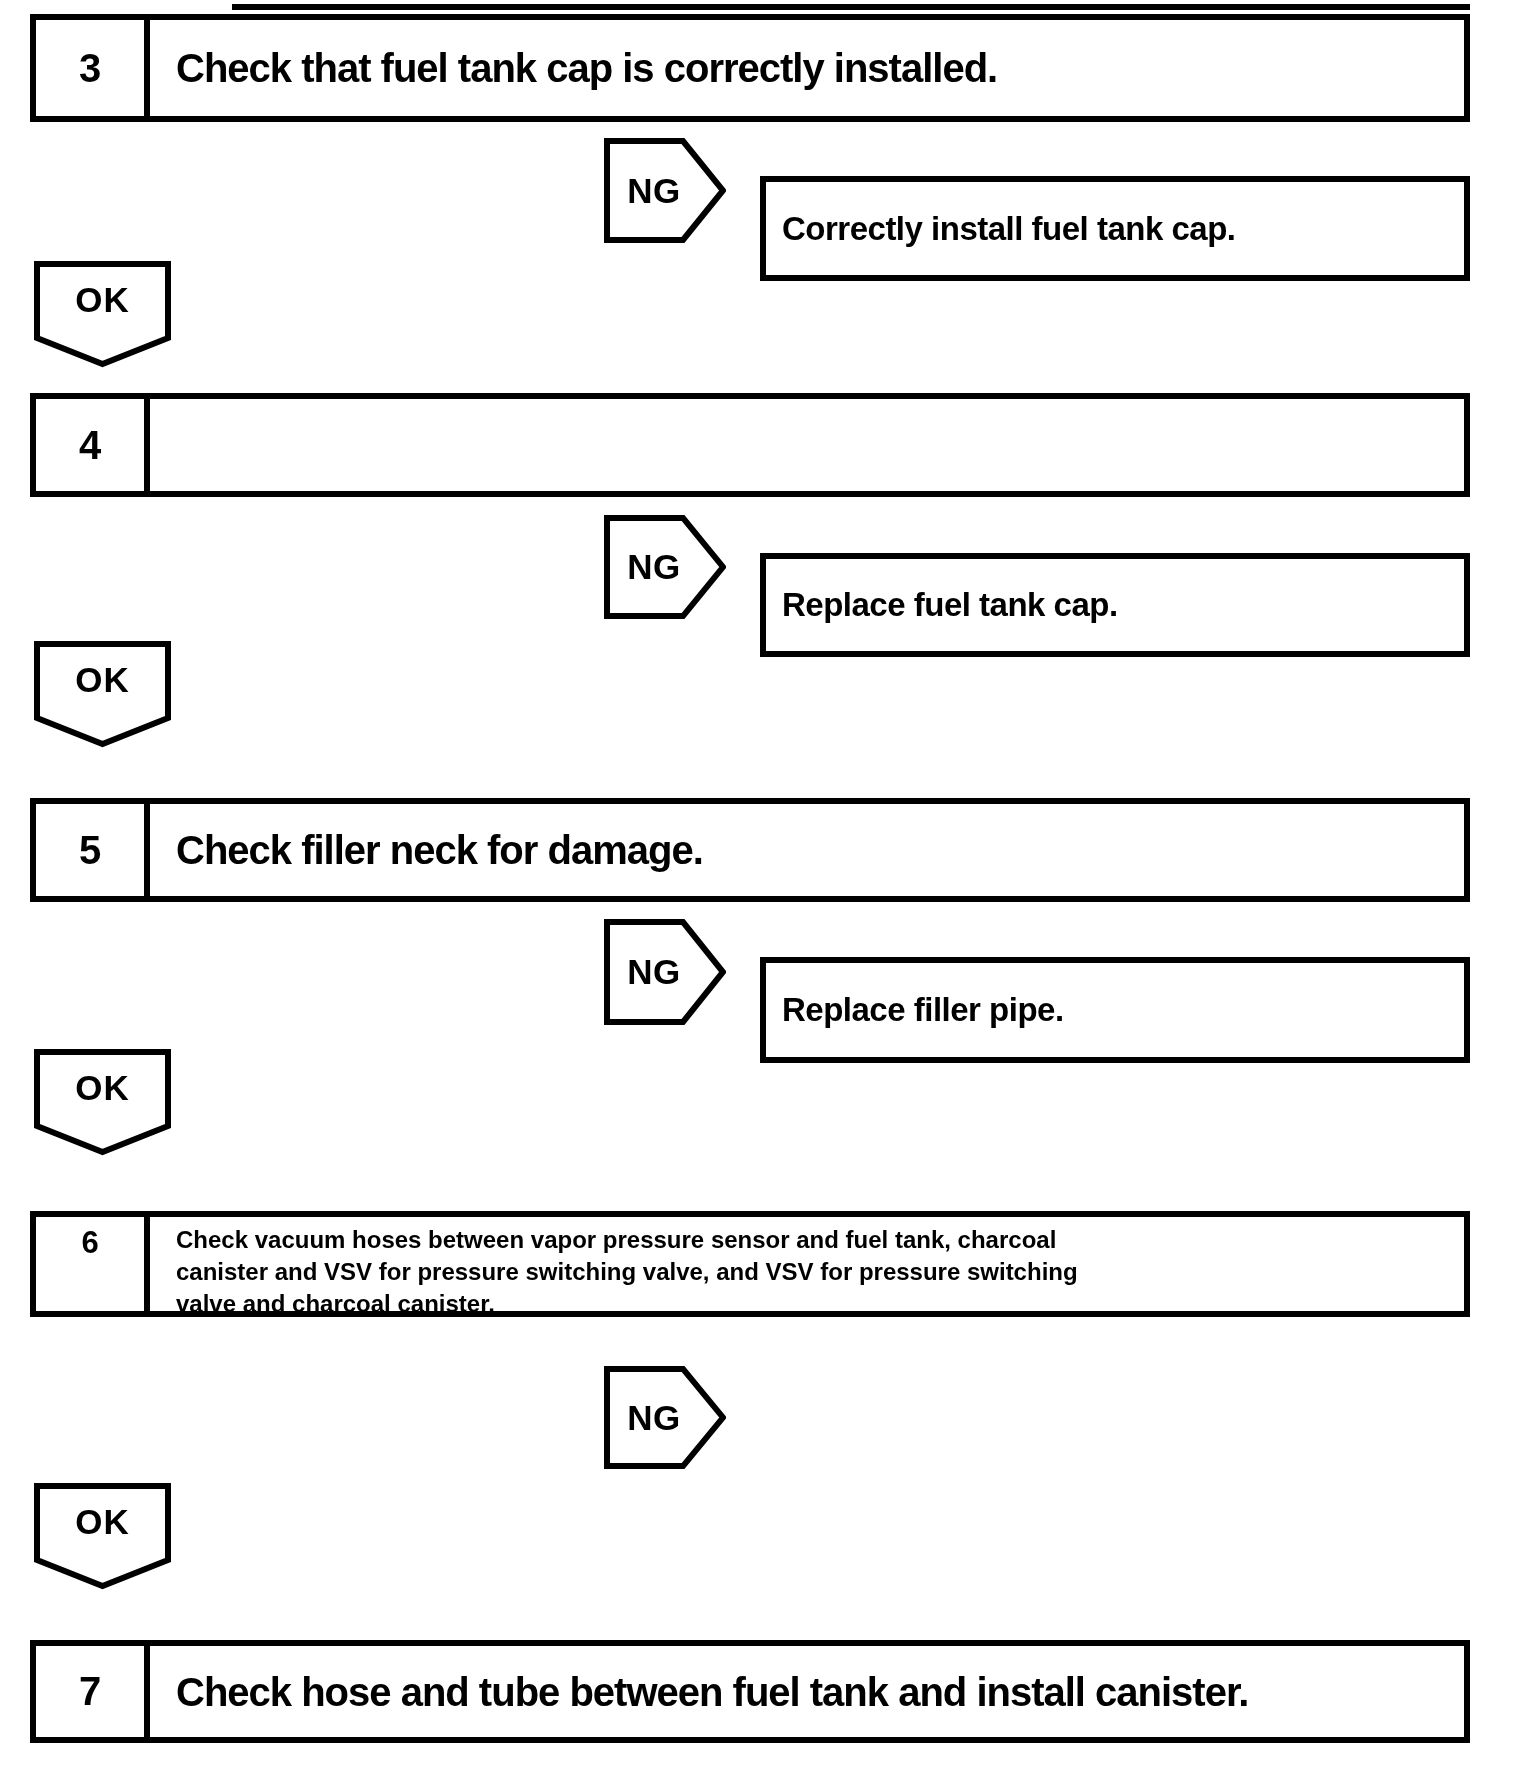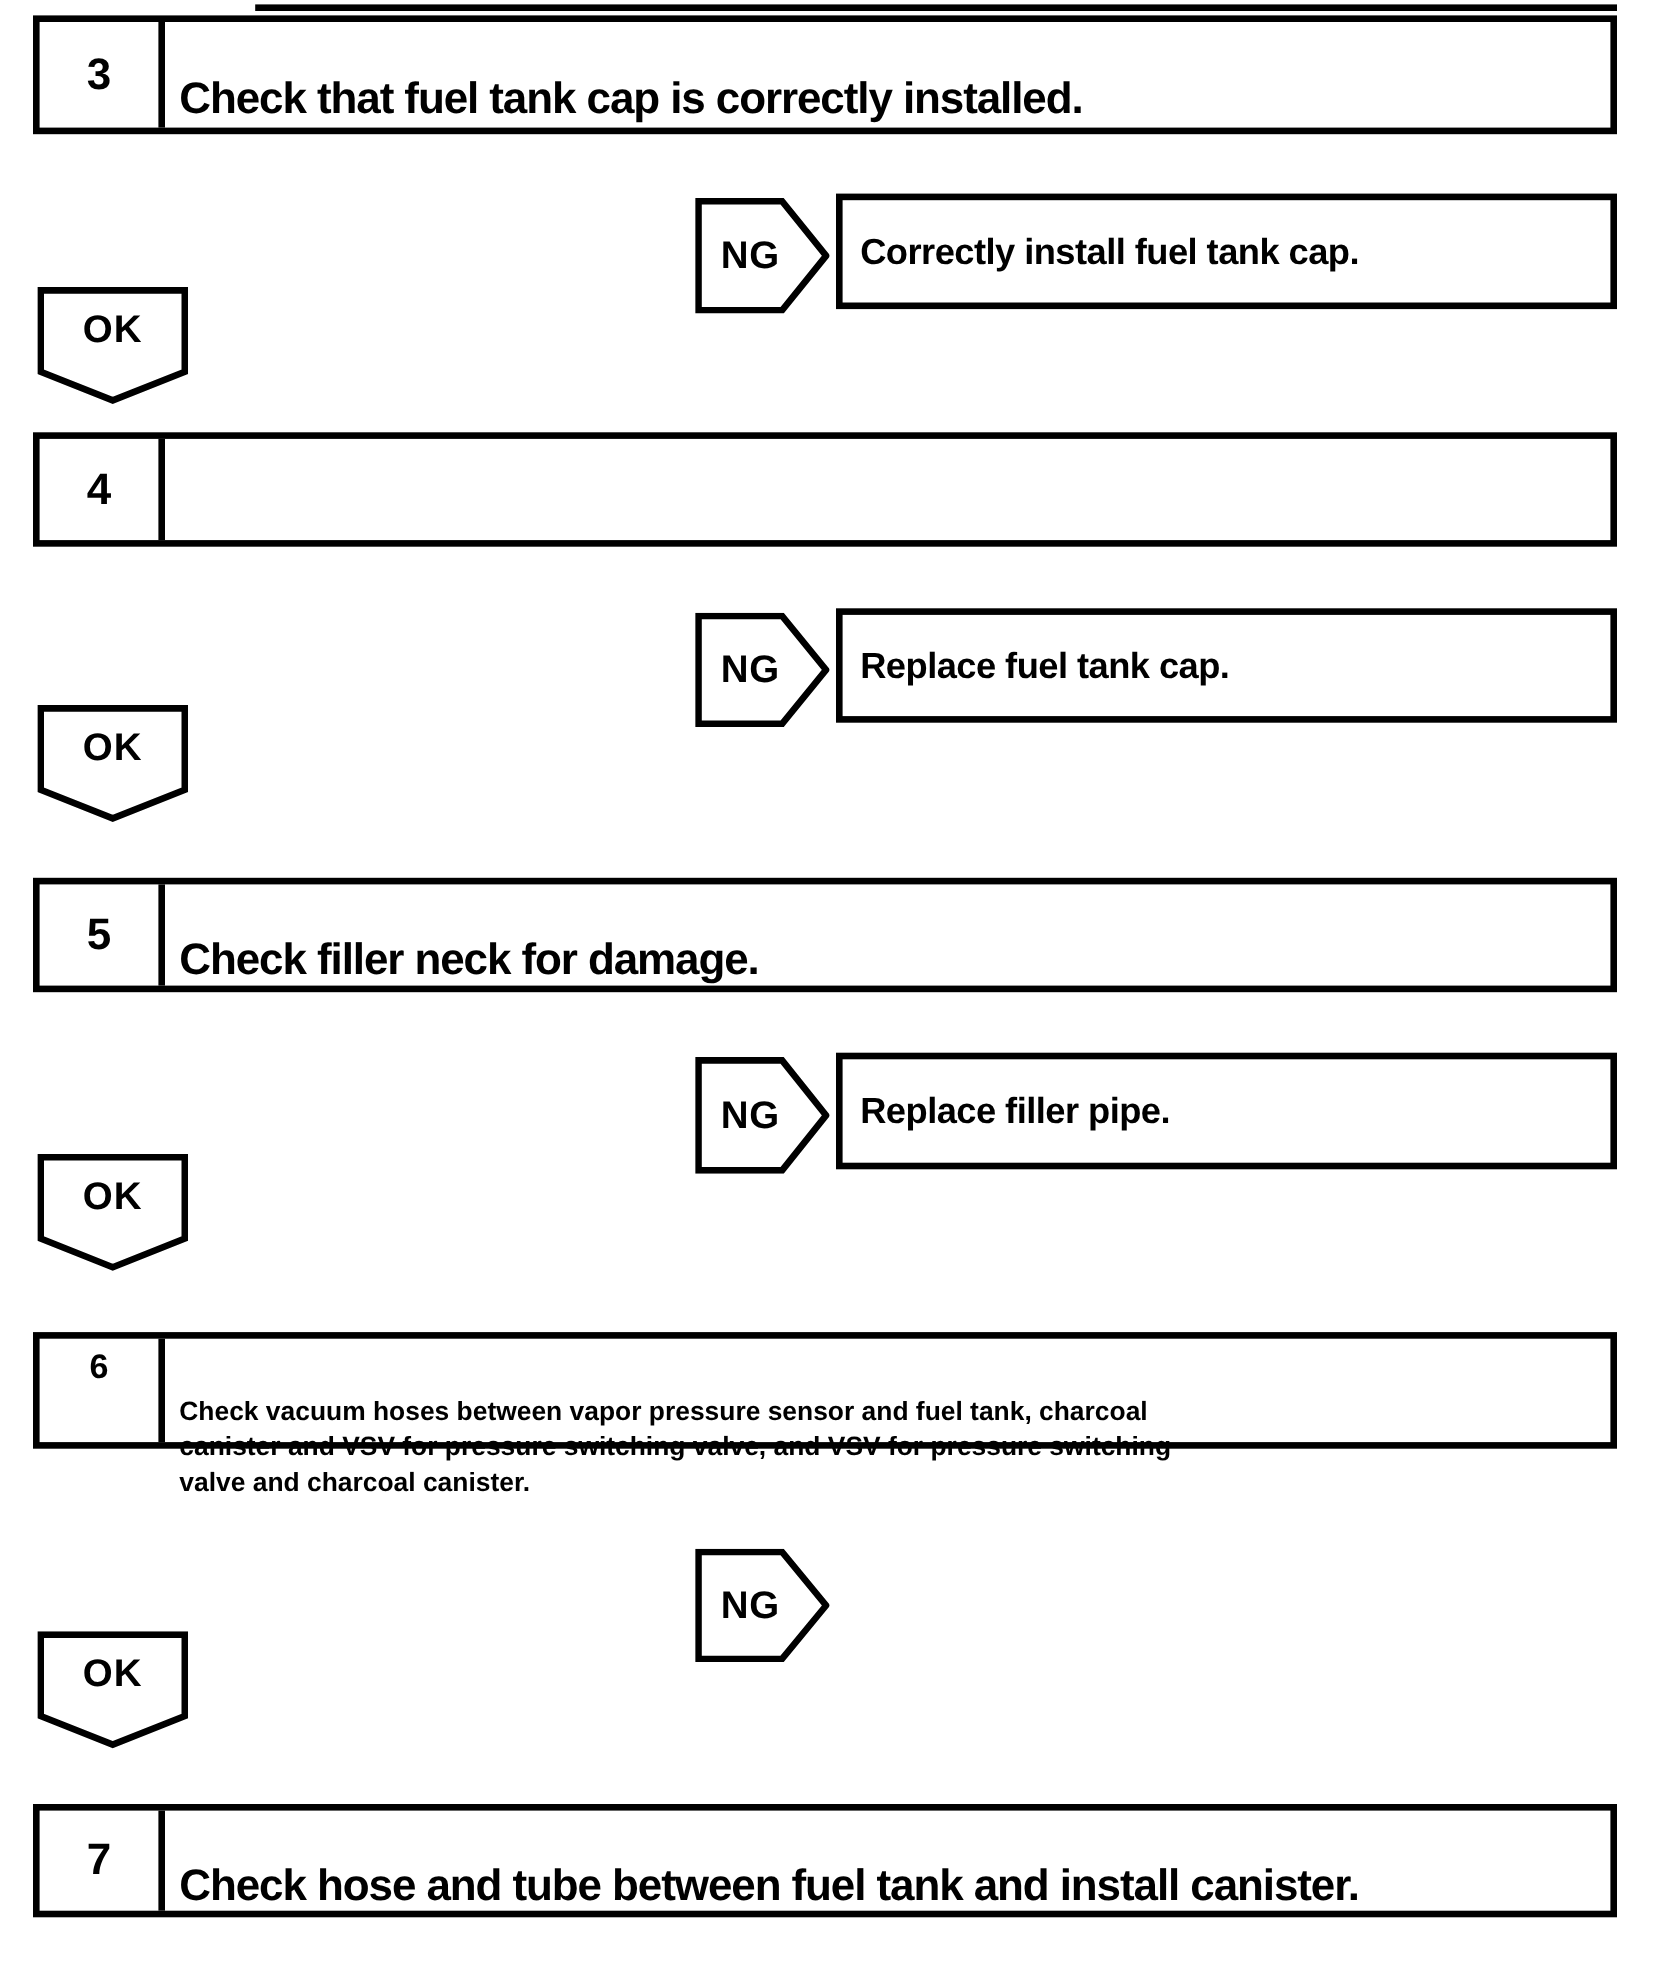--- a/index.html
+++ b/index.html
@@ -15,31 +15,31 @@
     border:6px solid var(--ink,#000);background:var(--paper,#fff);
     display:flex;
   }
   .num{
     width:108px;flex:0 0 108px;border-right:6px solid var(--ink,#000);
     display:flex;align-items:center;justify-content:center;
   }
   .num span{font-size:40px;}
   .title{
     flex:1;display:flex;flex-direction:column;justify-content:center;
-    padding-left:13px;padding-right:8px;margin-top:44px;
+    padding-left:26px;padding-right:8px;
   }
   .title .line{display:block;font-size:40px;letter-spacing:-1px;line-height:44px;}
   
   .small .num{align-items:flex-start;padding-top:8px;}
   .small .num span{font-size:31px;}
   .small .title{justify-content:flex-start;padding-top:7px;}
   .small .title .line{font-size:24px;letter-spacing:0;line-height:32px;}
   
   .ng{position:absolute;left:0;width:1520px;}
-  .pent{position:absolute;left:632px;top:0;width:122px;height:100%;margin-top:42px;}
+  .pent{position:absolute;left:604px;top:0;width:122px;height:100%;}
   .pent svg,.ok svg{position:absolute;left:0;top:0;width:100%;height:100%;}
   .pent svg polygon,.ok svg polygon{fill:var(--paper,#fff);stroke:var(--ink,#000);stroke-width:6;}
   .plbl{
     position:absolute;display:flex;align-items:center;justify-content:center;
     font-size:35px;letter-spacing:0.5px;
   }
   .pent .plbl{left:0;top:0;width:100px;height:100%;}
   .act{
     position:absolute;left:760px;top:0;width:710px;height:100%;box-sizing:border-box;
     border:6px solid var(--ink,#000);background:var(--paper,#fff);

